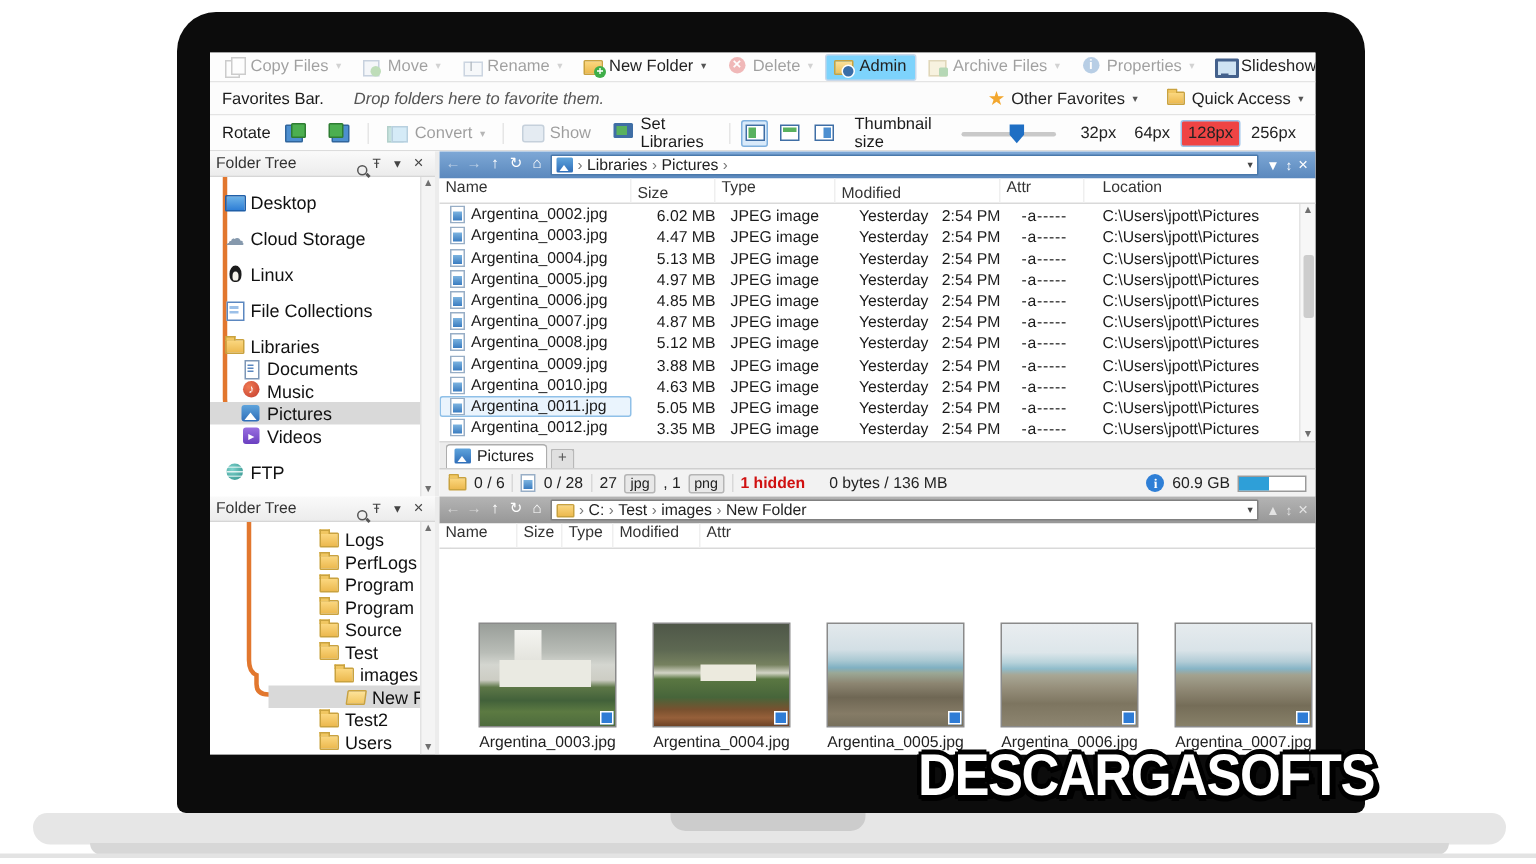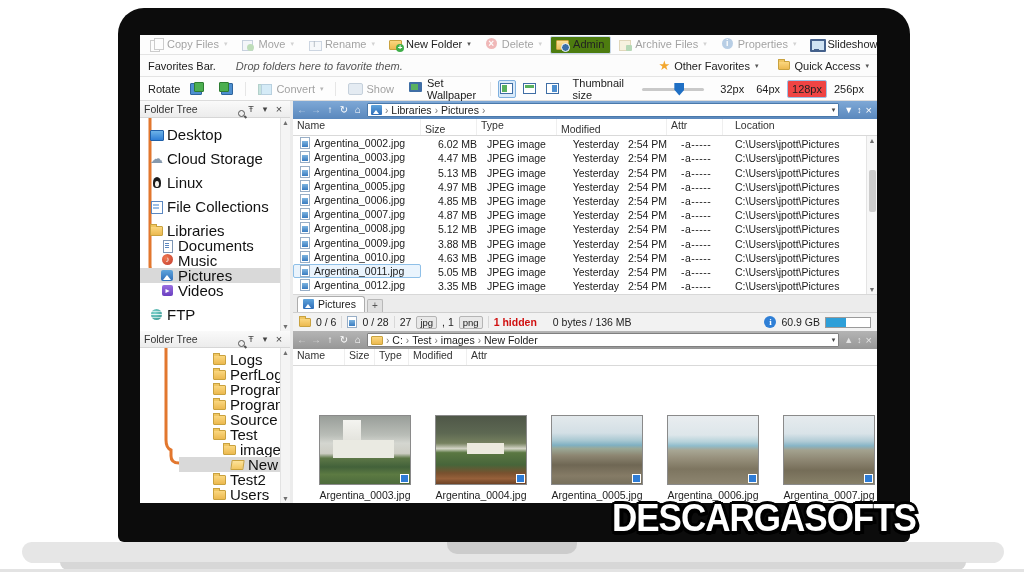--- a/index.html
+++ b/index.html
@@ -15,21 +15,21 @@
   .watermark { position:absolute; left:612px; top:498px; font-size:35px; font-weight:bold; letter-spacing:-1px; color:#ffffff; transform:scaleY(1.12); white-space:nowrap;
     text-shadow:3px 0 0 #000,-3px 0 0 #000,0 3px 0 #000,0 -3px 0 #000,2px 2px 0 #000,-2px 2px 0 #000,2px -2px 0 #000,-2px -2px 0 #000,4px 2px 0 #000; z-index:40; }
 
   
   .screen-content { position:absolute; left:140px; top:35px; width:737px; height:468px; background:#fff; overflow:hidden; font-size:11px; color:#1a1a1a; display:flex; flex-direction:column; }
 
   
   .toolbar1 { height:20px; display:flex; align-items:center; background:#fdfdfd; border-bottom:1px solid #e4e4e4; padding:0 4px; gap:1px; overflow:hidden; }
   .tbtn { display:flex; align-items:center; gap:4px; padding:1px 6px 2px 5px; border:1px solid transparent; border-radius:2px; white-space:nowrap; font-size:11px; color:#222; }
   .tbtn.dim { opacity:.42; }
-  .tbtn.boxed { border-color:#c9d8ea; background:#4d7c0f; }
+  .tbtn.boxed { border-color:#c9d8ea; background:#7dd3fc; }
   .tsep { width:1px; height:14px; background:#e6e6e6; margin:0 2px; flex:0 0 1px; }
   .caret { font-size:7px; color:#555; margin-left:1px; }
   .tbtn.dim .caret{ color:#999; }
 
   
   .mini-folder { width:12px; height:9px; background:linear-gradient(#fbd77f,#ecb94f); border:1px solid #c9a23f; border-radius:1px; position:relative; flex:0 0 12px; }
   .mini-folder::before { content:""; position:absolute; top:-3px; left:-1px; width:5px; height:2px; background:#f0c661; border:1px solid #c9a23f; border-bottom:none; border-radius:1px 1px 0 0; }
 
   
   .tic { width:13px; height:13px; position:relative; flex:0 0 13px; }
@@ -93,21 +93,21 @@
   
   .tree-panel { width:153px; flex:0 0 153px; display:flex; flex-direction:column; border-right:3px solid #ececec; background:#fff; min-height:0; }
   .tree-head { height:17px; flex:0 0 17px; background:linear-gradient(#fafafa,#ececec); border-bottom:1px solid #d6d6d6; display:flex; align-items:center; padding:0 4px; font-size:10.5px; color:#333; }
   .tree-head .t { flex:1; }
   .th-ic { width:14px; text-align:center; color:#444; font-size:9px; }
   .mag { position:relative; width:10px; height:10px; }
   .mag::before{content:"";position:absolute;left:1px;top:1px;width:5px;height:5px;border:1.5px solid #555;border-radius:50%;}
   .mag::after{content:"";position:absolute;left:7px;top:7px;width:3px;height:1.5px;background:#555;transform:rotate(45deg);}
   .tree-body { position:relative; flex:1; overflow:hidden; padding-top:0; }
   .treeline { position:absolute; left:0; top:0; pointer-events:none; }
-  .titem { position:relative; display:flex; align-items:center; gap:4px; height:15px; font-size:15px; color:#111; white-space:nowrap; }
+  .titem { position:relative; display:flex; align-items:center; gap:4px; height:15px; font-size:12px; color:#111; white-space:nowrap; }
   .titem.sel { background:#d9d9d9; }
   .tree-top .d1 { padding-left:10px; margin-top:9px; }
   .tree-top .d2 { padding-left:21px; }
   .tree-bot .titem { margin-top:0; }
   .tree-bot .tree-items { padding-top:4px;padding-left:39px; }
   .tree-bot .d2 { padding-left:34px; }
   .tree-bot .d3 { padding-left:44px; }
   .tree-bot .d4 { padding-left:52px; }
   .vscroll { position:absolute; right:0; top:0; bottom:0; width:10px; background:#f4f4f4; border-left:1px solid #e2e2e2; display:flex; flex-direction:column; justify-content:space-between; align-items:center; font-size:7px; color:#707070; padding:1px 0; }
 
@@ -309,21 +309,21 @@
         <span>Convert</span>
         <span class="caret">▾</span>
       </div>
       <span class="tsep"></span>
       <div class="ibtn dim">
         <span class="ric ric-show"></span>
         <span>Show</span>
       </div>
       <div class="ibtn">
         <span class="ric ric-wall"></span>
-        <span>Set Wallpaper</span>
+        <span>Set Libraries</span>
       </div>
       <span class="tsep"></span>
       <div class="view-btn active">
           <span class="vic"></span>
         </div>
       <div class="view-btn">
           <span class="vic v2"></span>
         </div>
       <div class="view-btn">
           <span class="vic v3"></span>

